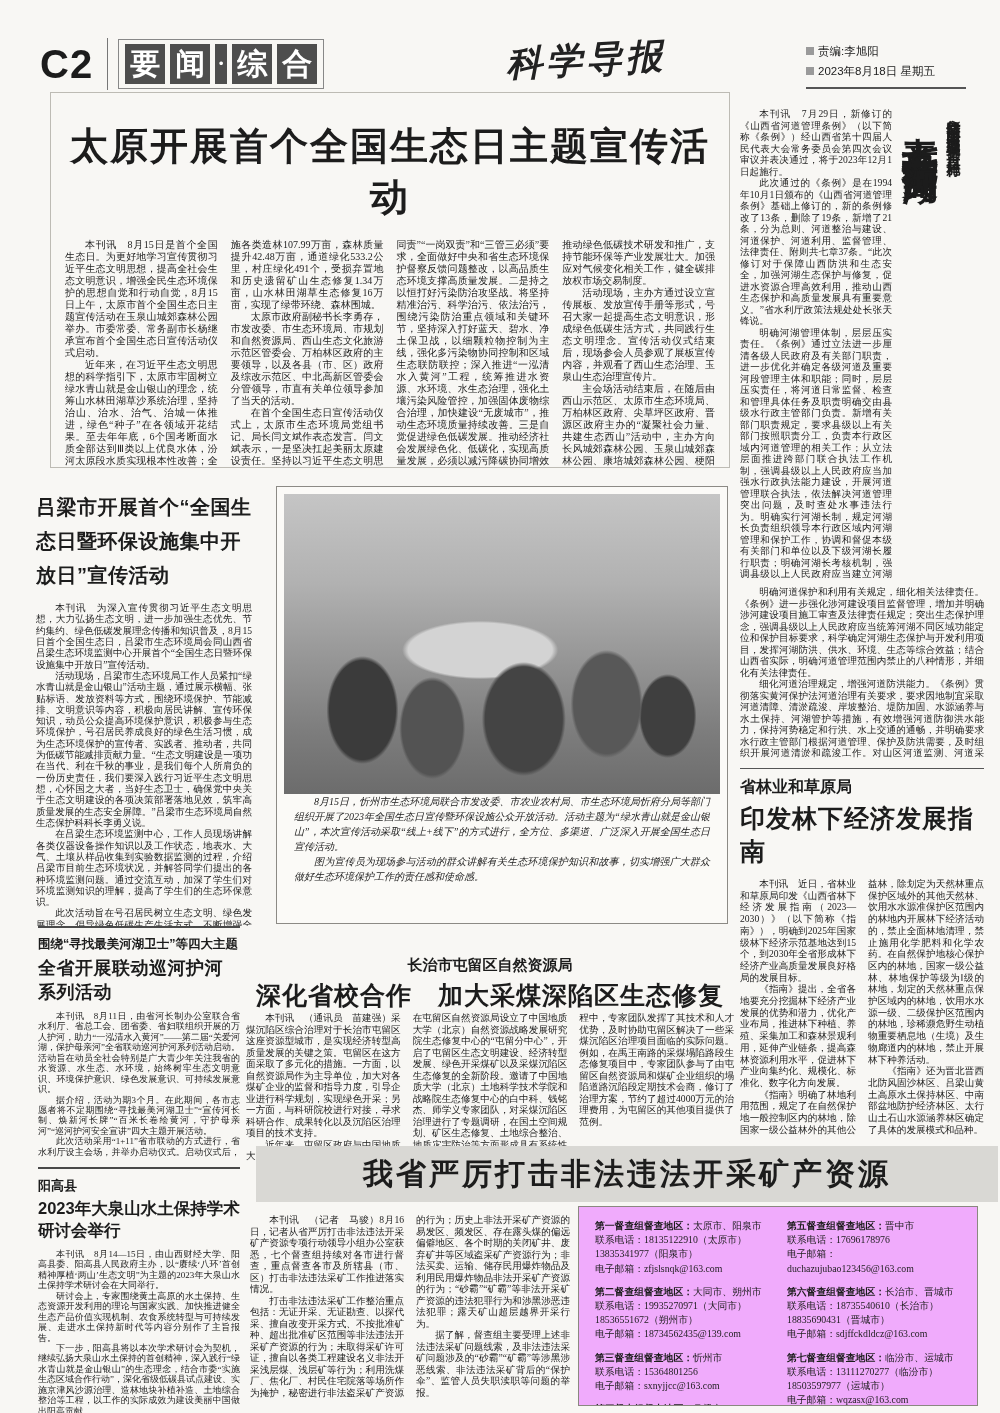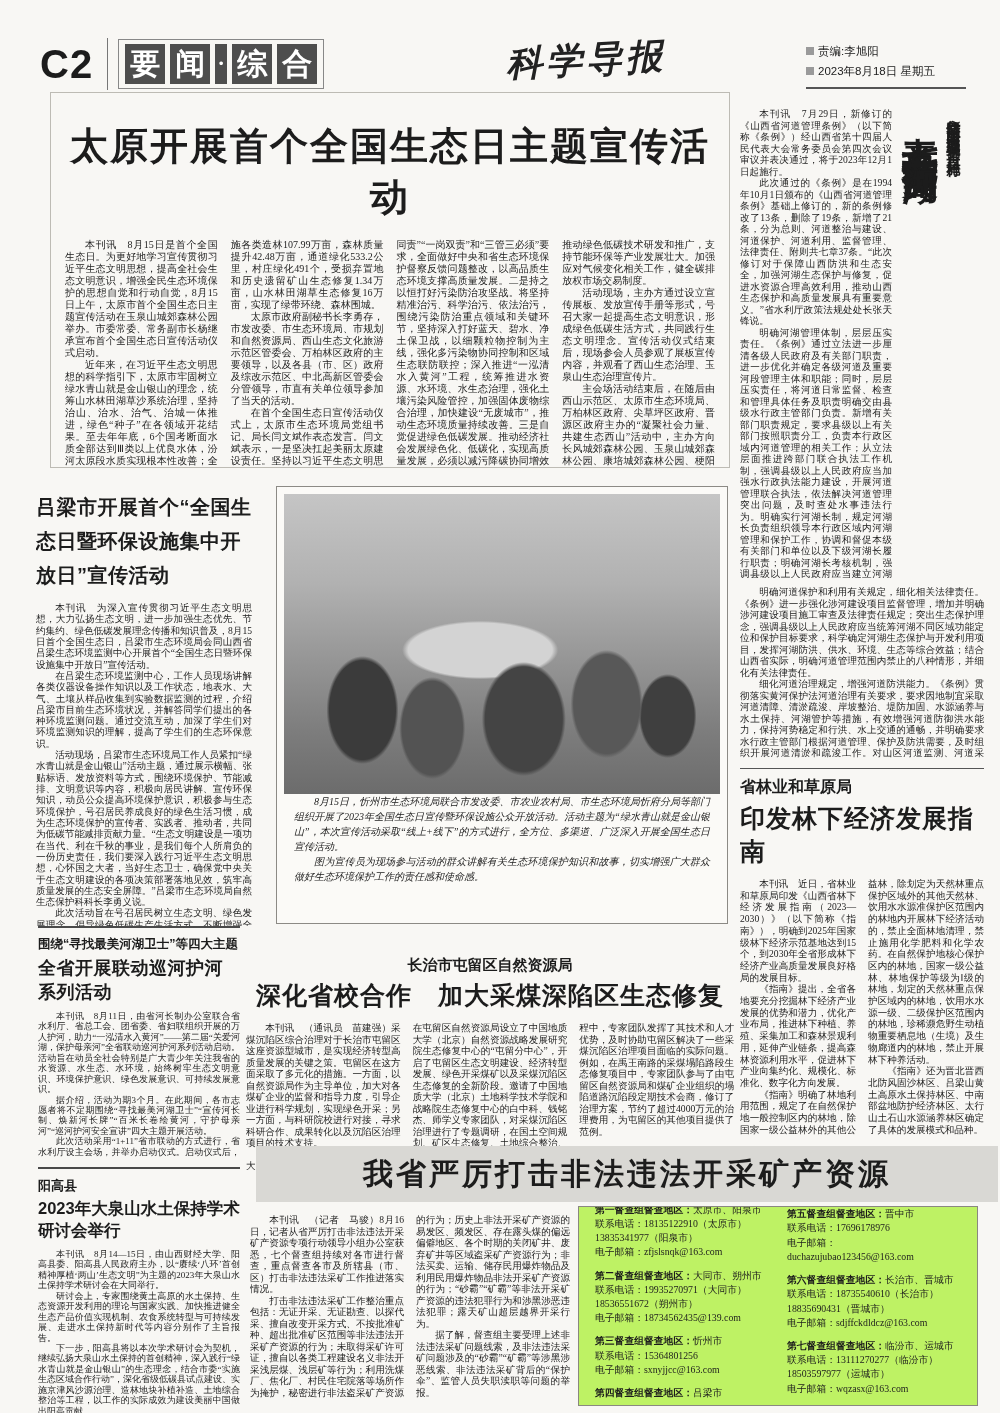--- a/index.html
+++ b/index.html
@@ -76,30 +76,30 @@
   .xh-kicker { font-family:"Liberation Sans",sans-serif; font-weight:bold; font-size:12.5px; margin-bottom:3px; }
   .xh-head { font-family:"Liberation Sans",sans-serif; font-weight:900; font-size:18px; letter-spacing:0.5px; margin-bottom:7px; }
   .yg-kicker { font-family:"Liberation Sans",sans-serif; font-weight:bold; font-size:13px; margin-bottom:3px; }
   .yg-head { font-family:"Liberation Sans",sans-serif; font-weight:900; font-size:16.5px; margin-bottom:7px; }
   .bl-body { font-size:9px; line-height:1.16; }
   .xh-body { height:146px; overflow:hidden; }
   .yg-body { height:185px; overflow:hidden; }
   
   .tl { position:absolute; left:246px; top:956px; width:488px; height:214px; overflow:hidden; }
   .tl-kicker { text-align:center; font-family:"Liberation Sans",sans-serif; font-weight:bold; font-size:15px; margin-bottom:4px; }
-  .tl-head { text-align:center; font-family:"Liberation Sans",sans-serif; font-weight:900; font-size:25px; letter-spacing:1px; margin-bottom:10px; }
+  .tl-head { text-align:center; font-family:"Liberation Sans",sans-serif; font-weight:900; font-size:25px; letter-spacing:1px; }
   .tl-body { column-count:3; column-gap:12px; font-size:9.6px; line-height:1.2; height:150px; overflow:hidden; }
   
   .banner { position:absolute; left:256px; top:1146px; width:742px; height:56px; background:#d9d8d4;
     display:flex; align-items:center; justify-content:center; }
   .banner-head { font-family:"Liberation Sans",sans-serif; font-weight:900; font-size:30px; letter-spacing:3px; }
   .kc-body { position:absolute; left:250px; top:1214px; width:320px; height:192px;
     column-count:2; column-gap:12px; font-size:9.6px; line-height:1.2; overflow:hidden; }
   .contact { position:absolute; left:578px; top:1206px; width:400px; height:200px;
-    border:1px solid #8a8880; padding:12px 16px; display:flex; gap:18px; overflow:hidden; background:#bef264;align-items:center; }
+    border:1px solid #8a8880; padding:12px 16px; display:flex; gap:18px; overflow:hidden; background:#f0abfc; }
   .contact-col { flex:1; font-size:9.8px; line-height:1.45; }
   .team { margin-bottom:9px; }
   .team b { font-family:"Liberation Sans",sans-serif; }
 </style>
 </head>
 <body>
 
 <div class="page">
 
   <div class="hdr">
@@ -131,22 +131,22 @@
       <p>活动现场，主办方通过设立宣传展板、发放宣传手册等形式，号召大家一起提高生态文明意识，形成绿色低碳生活方式，共同践行生态文明理念。宣传活动仪式结束后，现场参会人员参观了展板宣传内容，并观看了西山生态治理、玉泉山生态治理宣传片。</p>
       <p>主会场活动结束后，在随后由西山示范区、太原市生态环境局、万柏林区政府、尖草坪区政府、晋源区政府主办的“凝聚社会力量、共建生态西山”活动中，主办方向长风城郊森林公园、玉泉山城郊森林公园、康培城郊森林公园、梗阳城郊森林公园、亚鑫城郊森林公园颁授“西山最美守护者”证书。万柏林区公园路万科紫郡小学、万柏林区第一中学两所学校被授予“生态共建校园”。山西天龙救援队、山西新青年救援队、凌岳户外俱乐部、山西豫强环保志愿者服务队、太原市萌芽环保志愿者协会接受“生态共建志愿者团队”授旗。主办方还向赵若雯、李泽熙等8名太原日报社小记者颁发“西山生态小记者”证书。与会者共同发出“大美西山，生态共建，做‘两山’理论的忠诚践行者”的倡议宣言。</p>
 
     </div>
   </div>
 
   <div class="lvl">
     <div class="lvl-head">吕梁市开展首个“全国生态日暨环保设施集中开放日”宣传活动</div>
     <div class="lvl-body body-txt">
       <p>本刊讯　为深入宣传贯彻习近平生态文明思想，大力弘扬生态文明，进一步加强生态优先、节约集约、绿色低碳发展理念传播和知识普及，8月15日首个全国生态日，吕梁市生态环境局会同山西省吕梁生态环境监测中心开展首个“全国生态日暨环保设施集中开放日”宣传活动。</p>
+      <p>活动现场，吕梁市生态环境局工作人员紧扣“绿水青山就是金山银山”活动主题，通过展示横幅、张贴标语、发放资料等方式，围绕环境保护、节能减排、文明意识等内容，积极向居民讲解、宣传环保知识，动员公众提高环境保护意识，积极参与生态环境保护，号召居民养成良好的绿色生活习惯，成为生态环境保护的宣传者、实践者、推动者，共同为低碳节能减排贡献力量。“生态文明建设是一项功在当代、利在千秋的事业，是我们每个人所肩负的一份历史责任，我们要深入践行习近平生态文明思想，心怀国之大者，当好生态卫士，确保党中央关于生态文明建设的各项决策部署落地见效，筑牢高质量发展的生态安全屏障。”吕梁市生态环境局自然生态保护科科长李勇义说。</p>
       <p>在吕梁生态环境监测中心，工作人员现场讲解各类仪器设备操作知识以及工作状态，地表水、大气、土壤从样品收集到实验数据监测的过程，介绍吕梁市目前生态环境状况，并解答同学们提出的各种环境监测问题。通过交流互动，加深了学生们对环境监测知识的理解，提高了学生们的生态环保意识。</p>
-      <p>活动现场，吕梁市生态环境局工作人员紧扣“绿水青山就是金山银山”活动主题，通过展示横幅、张贴标语、发放资料等方式，围绕环境保护、节能减排、文明意识等内容，积极向居民讲解、宣传环保知识，动员公众提高环境保护意识，积极参与生态环境保护，号召居民养成良好的绿色生活习惯，成为生态环境保护的宣传者、实践者、推动者，共同为低碳节能减排贡献力量。“生态文明建设是一项功在当代、利在千秋的事业，是我们每个人所肩负的一份历史责任，我们要深入践行习近平生态文明思想，心怀国之大者，当好生态卫士，确保党中央关于生态文明建设的各项决策部署落地见效，筑牢高质量发展的生态安全屏障。”吕梁市生态环境局自然生态保护科科长李勇义说。</p>
       <p>此次活动旨在号召居民树立生态文明、绿色发展理念，倡导绿色低碳生产生活方式，不断增强全民节能降碳意识。</p>
 
     </div>
   </div>
 
   <div class="photo-frame">
     <div class="photo"></div>
     <div class="cap-body">
       <p>8月15日，忻州市生态环境局联合市发改委、市农业农村局、市生态环境局忻府分局等部门组织开展了2023年全国生态日宣传暨环保设施公众开放活动。活动主题为“绿水青山就是金山银山”，本次宣传活动采取“线上+线下”的方式进行，全方位、多渠道、广泛深入开展全国生态日宣传活动。</p>
       <p>图为宣传员为现场参与活动的群众讲解有关生态环境保护知识和故事，切实增强广大群众做好生态环境保护工作的责任感和使命感。</p>

